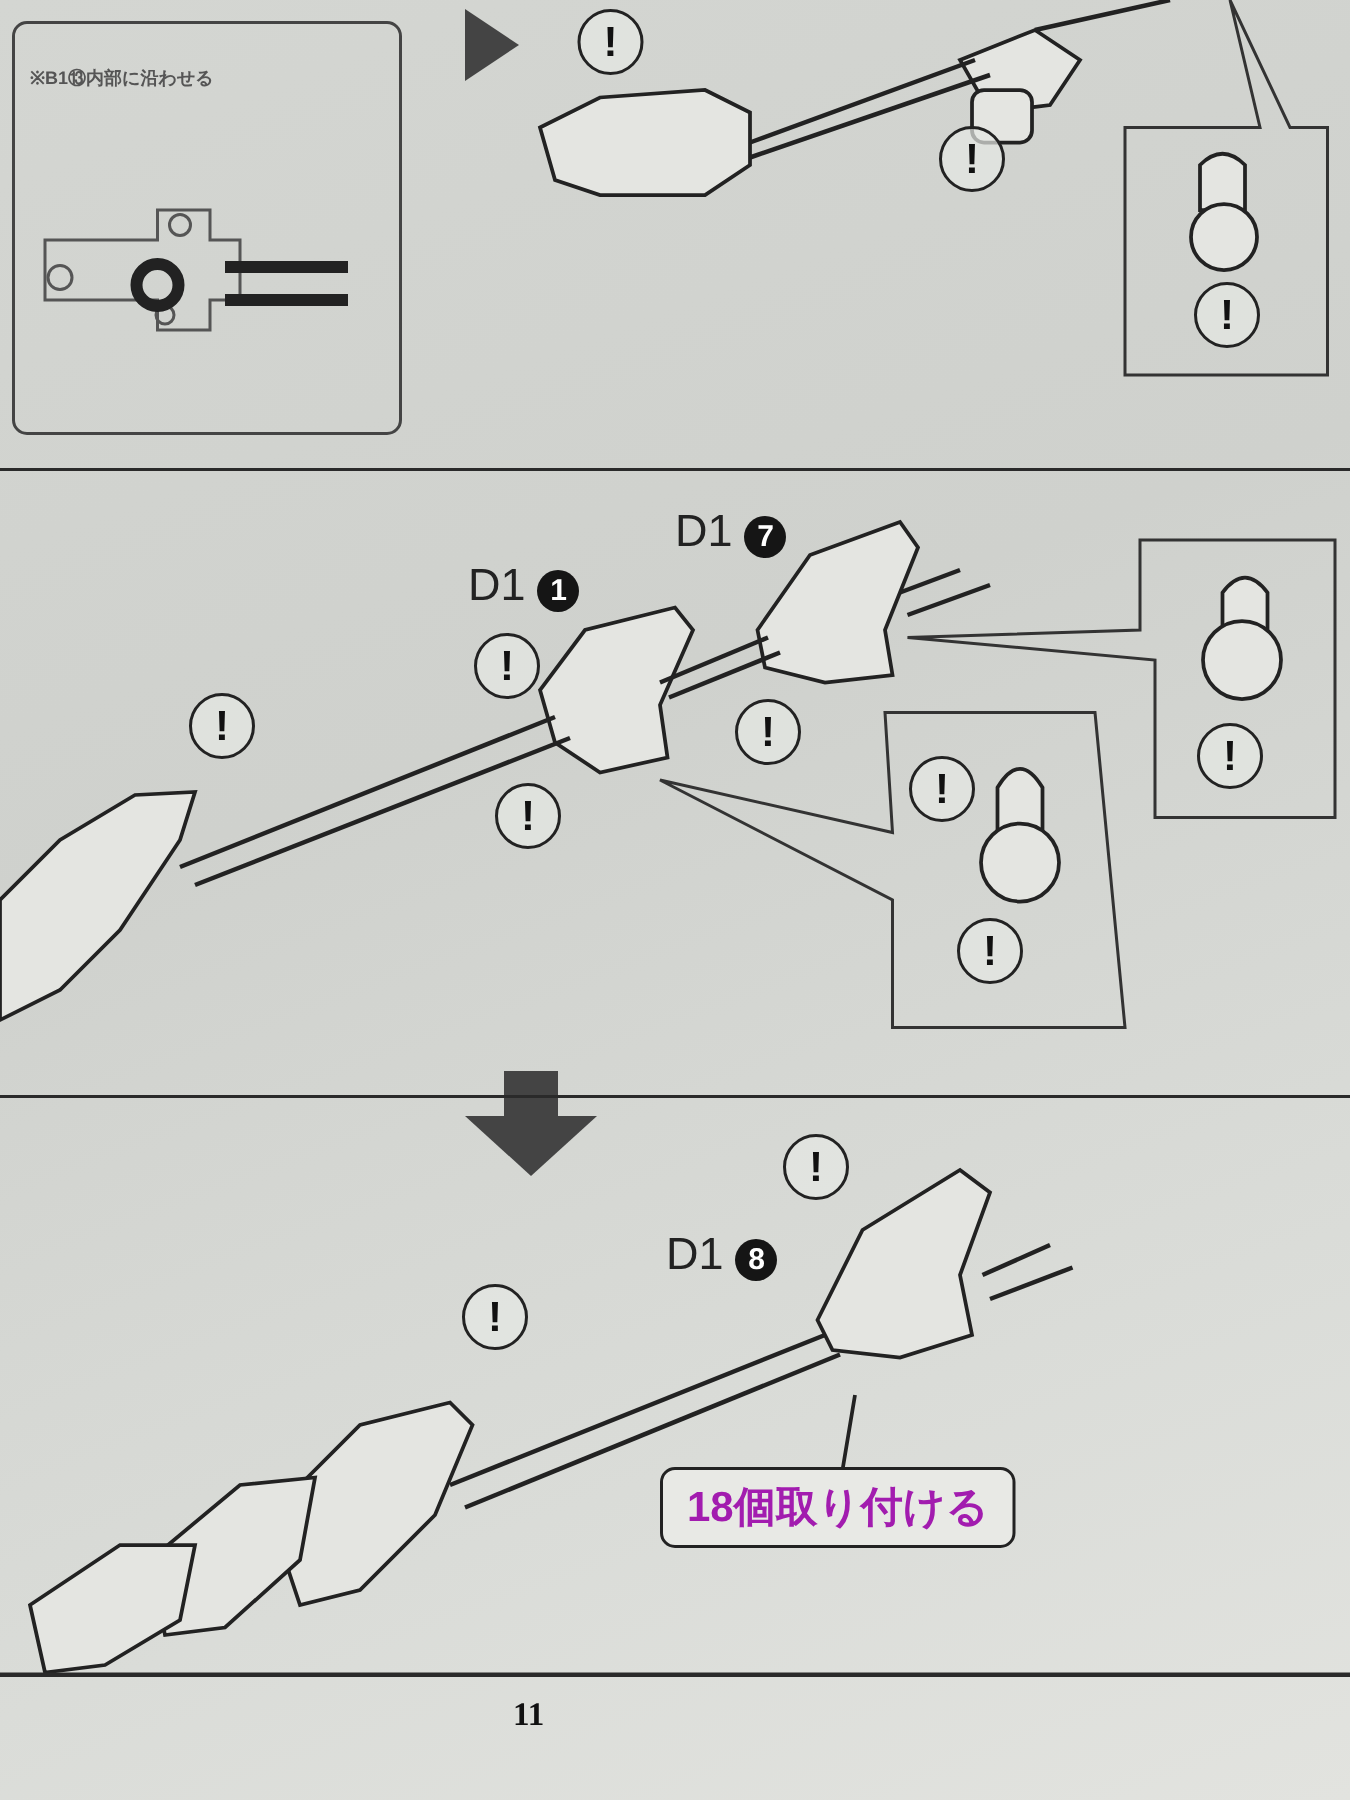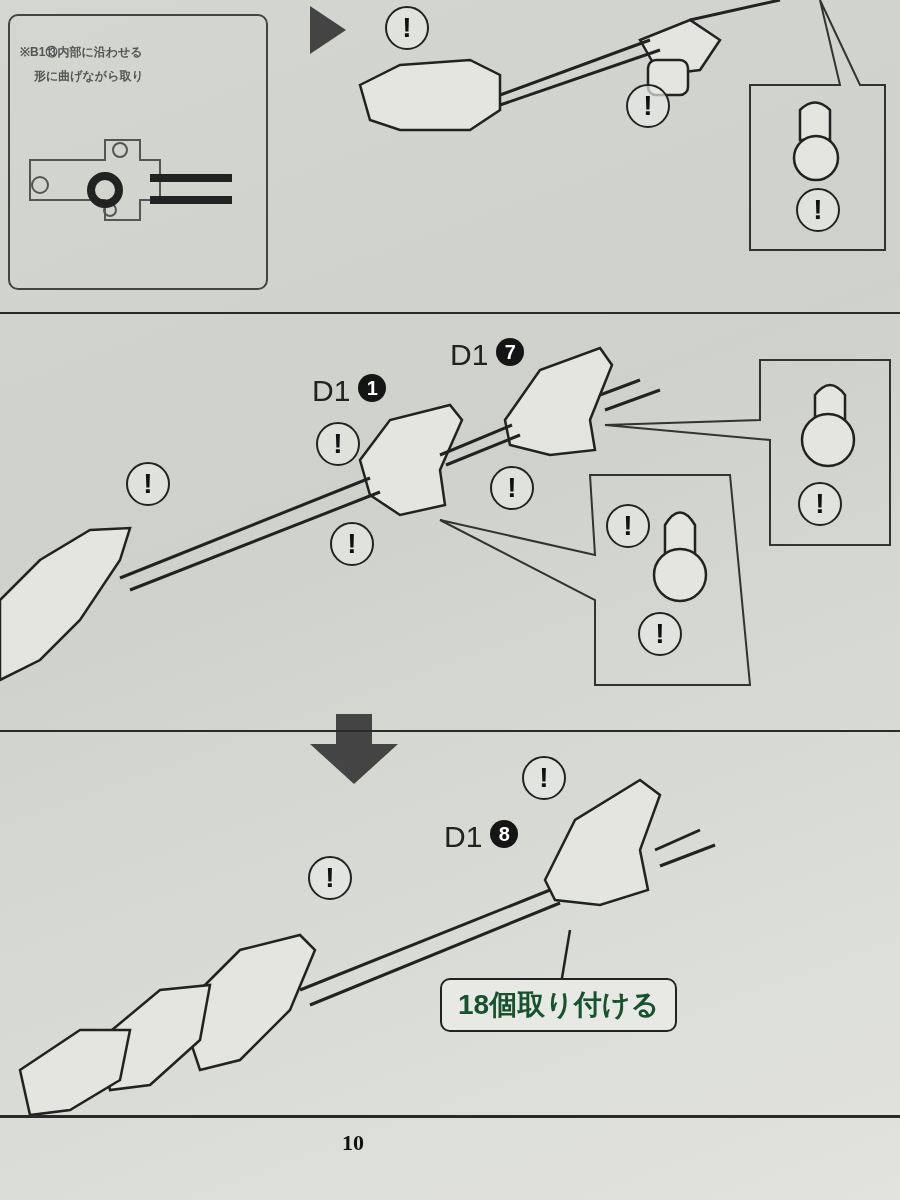--- a/index.html
+++ b/index.html
@@ -1,39 +1,38 @@
 <!DOCTYPE html>
 <html><head>
 <meta charset="utf-8">
 <style>
   html, body { margin:0; padding:0; }
   body { width:900px; height:1200px; overflow:hidden; background:#c9cbc6; font-family:"Liberation Sans", sans-serif; position:relative; }
   .page { position:absolute; left:0; top:0; width:900px; height:1200px; background:linear-gradient(160deg,#d4d6d2 0%,#cfd1cd 40%,#dadcd8 75%,#e2e3df 100%); }
   .rule { position:absolute; left:0; height:2px; background:#2a2a2a; }
   .box { position:absolute; border:2px solid #444; border-radius:10px; }
   .note { position:absolute; font-weight:bold; color:#555; font-size:12px; line-height:24px; }
-  .label { position:absolute; font-size:30px; color:#222; display:flex; align-items:flex-start; gap:8px; }
+  .label { position:absolute; font-size:30px; color:#222; display:flex; align-items:flex-end; gap:8px; }
   .num { display:inline-flex; width:28px; height:28px; border-radius:50%; background:#151515; color:#fff; font-size:20px; font-weight:bold; align-items:center; justify-content:center; }
   .excl { position:absolute; width:40px; height:40px; border:2.5px solid #222; border-radius:50%; background:rgba(230,232,228,.7); display:flex; align-items:center; justify-content:center; font-weight:bold; font-size:28px; color:#111; }
-  .callout { position:absolute; border:2.5px solid #222; border-radius:10px; background:#e8e9e5; font-weight:bold; font-size:28px; padding:6px 16px; color:#14532d; }
+  .callout { position:absolute; border:2.5px solid #222; border-radius:10px; background:#e8e9e5; font-weight:bold; font-size:28px; padding:6px 16px; color:#a21caf; }
   .pagenum { position:absolute; font-family:"Liberation Serif", serif; font-size:22px; font-weight:bold; color:#111; }
   .arrow-down { position:absolute; width:0; height:0; border-left:44px solid transparent; border-right:44px solid transparent; border-top:40px solid #444; }
   .arrow-down-stem { position:absolute; background:#444; }
   .arrow-right { position:absolute; width:0; height:0; border-top:24px solid transparent; border-bottom:24px solid transparent; border-left:36px solid #444; }
   svg.overlay { position:absolute; left:0; top:0; }
 </style>
 </head>
 <body>
 
 <div class="page">
 
   <div class="box" style="left:8px;top:14px;width:256px;height:272px;"></div>
   <div class="note" style="left:20px;top:40px;width:240px;">
     <div>※B1⑬内部に沿わせる</div>
-    <div style="padding-left:14px">形に曲げながら取り</div>
   </div>
   <svg class="overlay" width="900" height="1200">
 
     <g stroke="#555" fill="none" stroke-width="2">
       <path d="M105 140 L140 140 L140 160 L160 160 L160 200 L140 200 L140 220 L105 220 L105 200 L30 200 L30 160 L105 160 Z"></path>
       <circle cx="120" cy="150" r="7"></circle>
         <circle cx="110" cy="210" r="6"></circle>
       <circle cx="40" cy="185" r="8"></circle>
     </g>
     <circle cx="105" cy="190" r="14" fill="none" stroke="#222" stroke-width="8"></circle>
@@ -116,14 +115,14 @@
   <div class="excl" style="left:490px;top:466px;">!</div>
   <div class="excl" style="left:126px;top:462px;">!</div>
   <div class="excl" style="left:798px;top:482px;">!</div>
   <div class="excl" style="left:606px;top:504px;">!</div>
   <div class="excl" style="left:638px;top:612px;">!</div>
   <div class="excl" style="left:522px;top:756px;">!</div>
   <div class="excl" style="left:308px;top:856px;">!</div>
 
   <div class="callout" style="left:440px;top:978px;">18個取り付ける</div>
 
-  <div class="pagenum" style="left:342px;top:1130px;">10</div>
+  <div class="pagenum" style="left:342px;top:1130px;">11</div>
 </div>
 
 </body></html>

